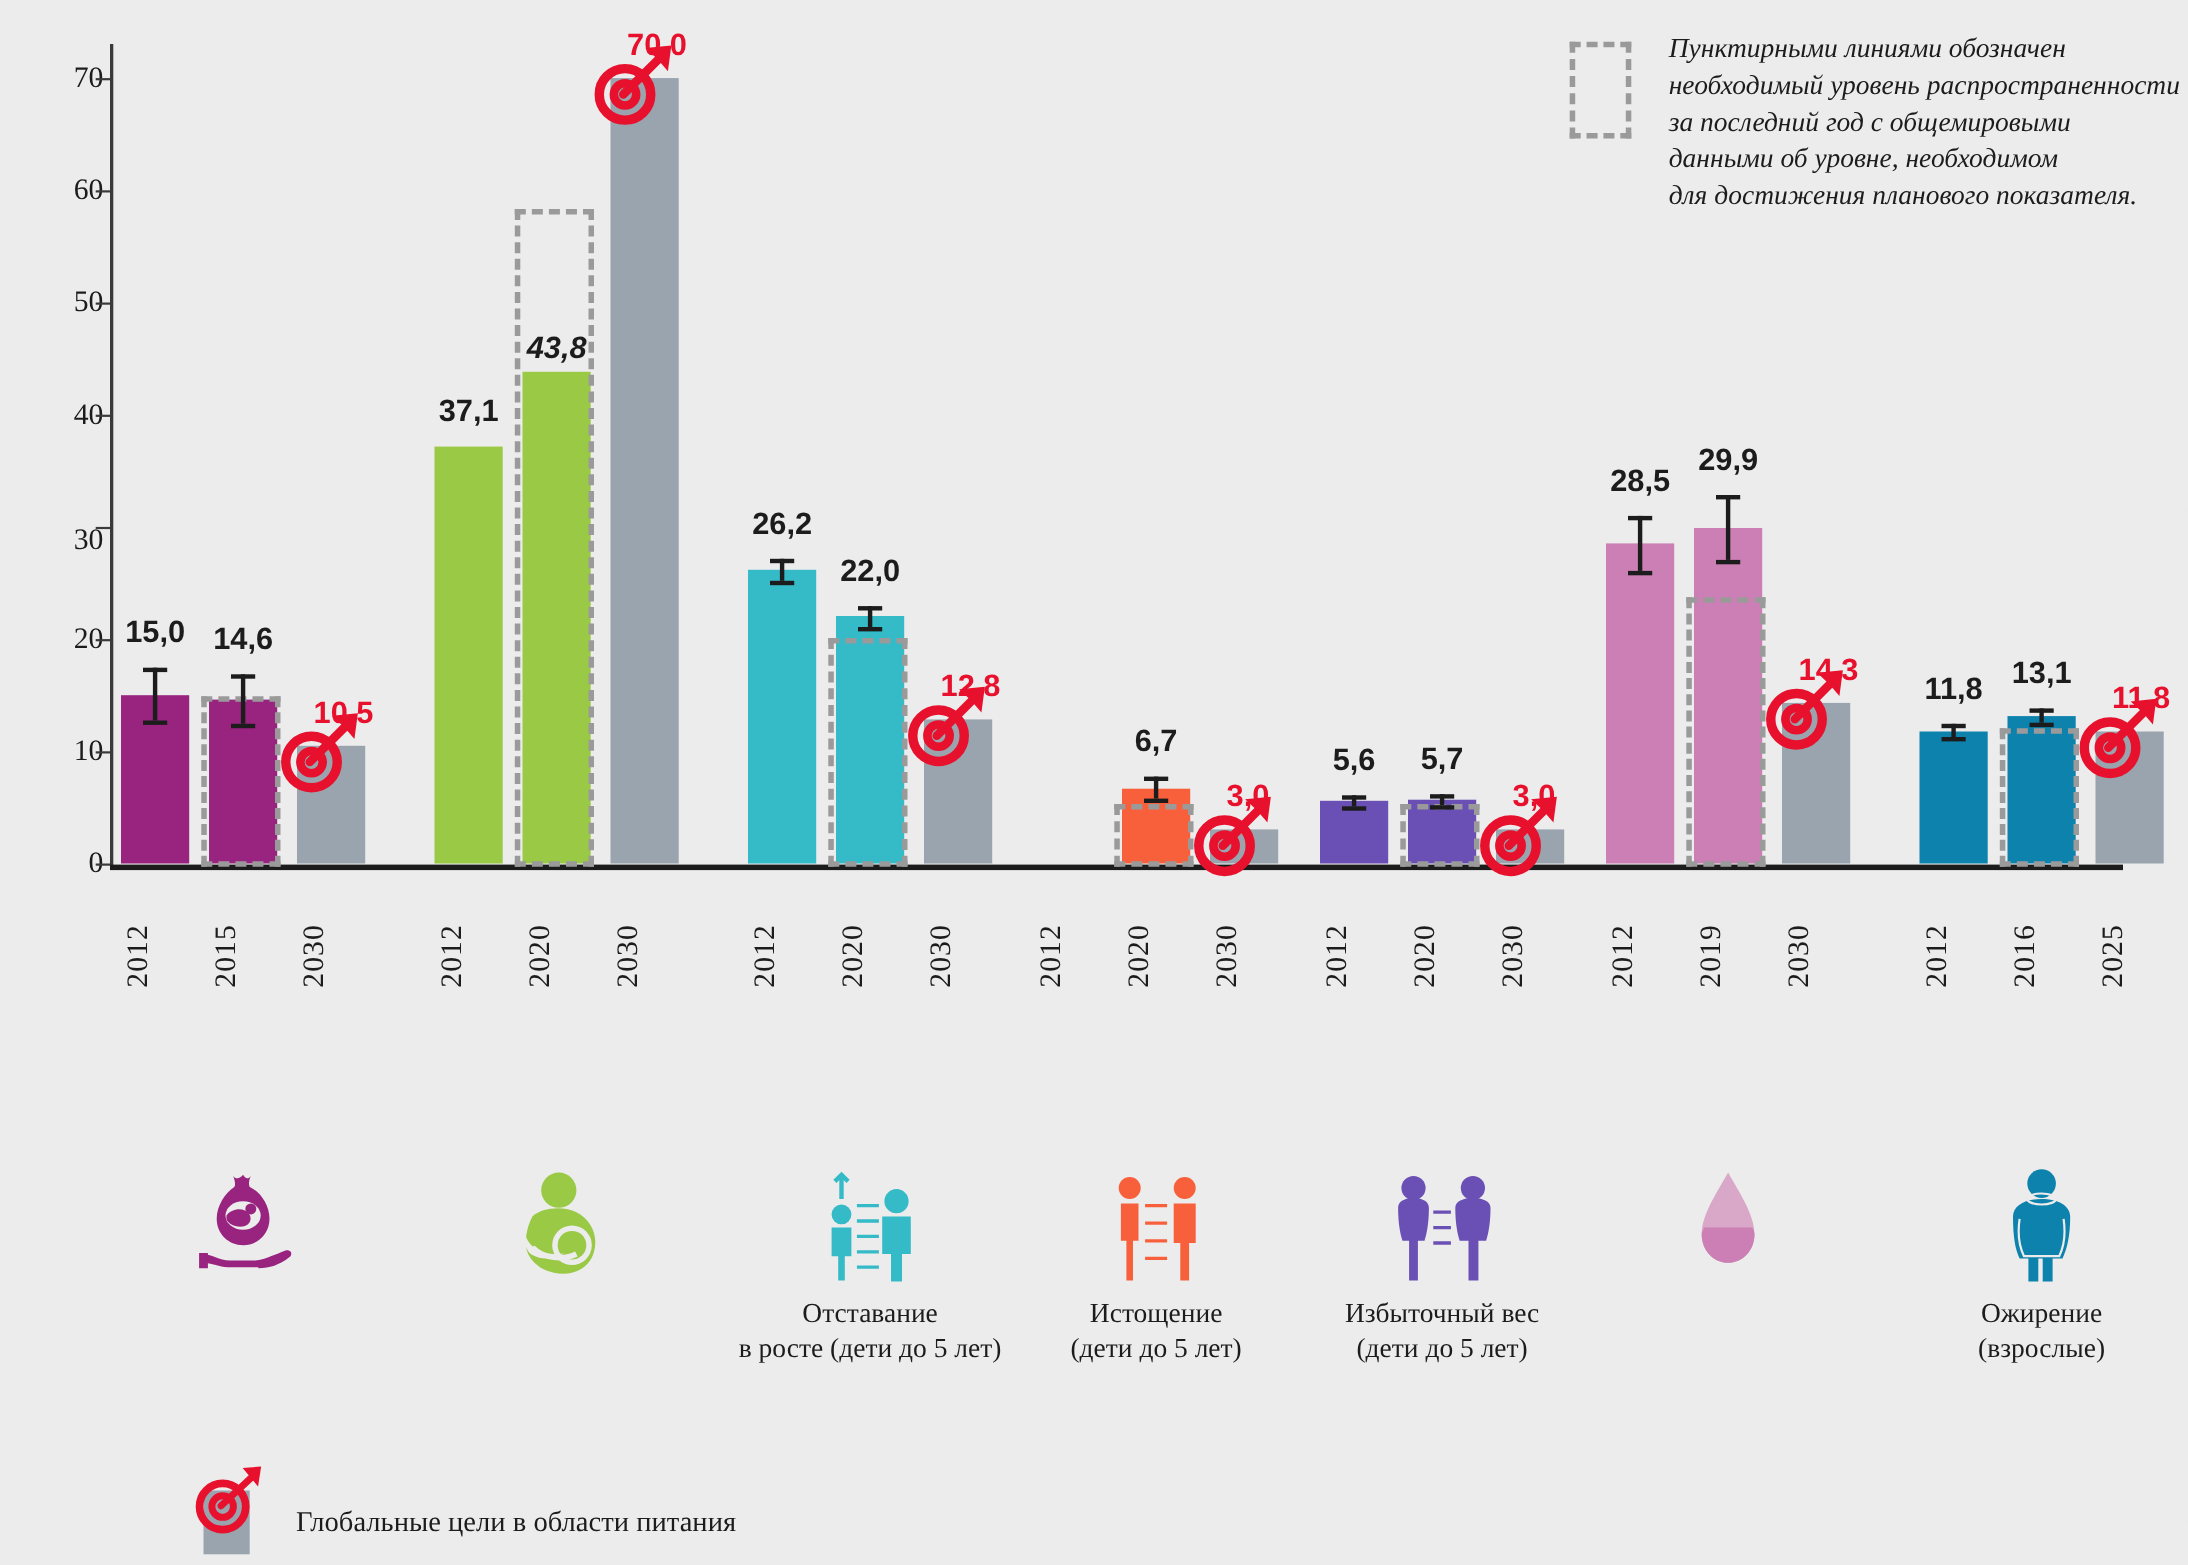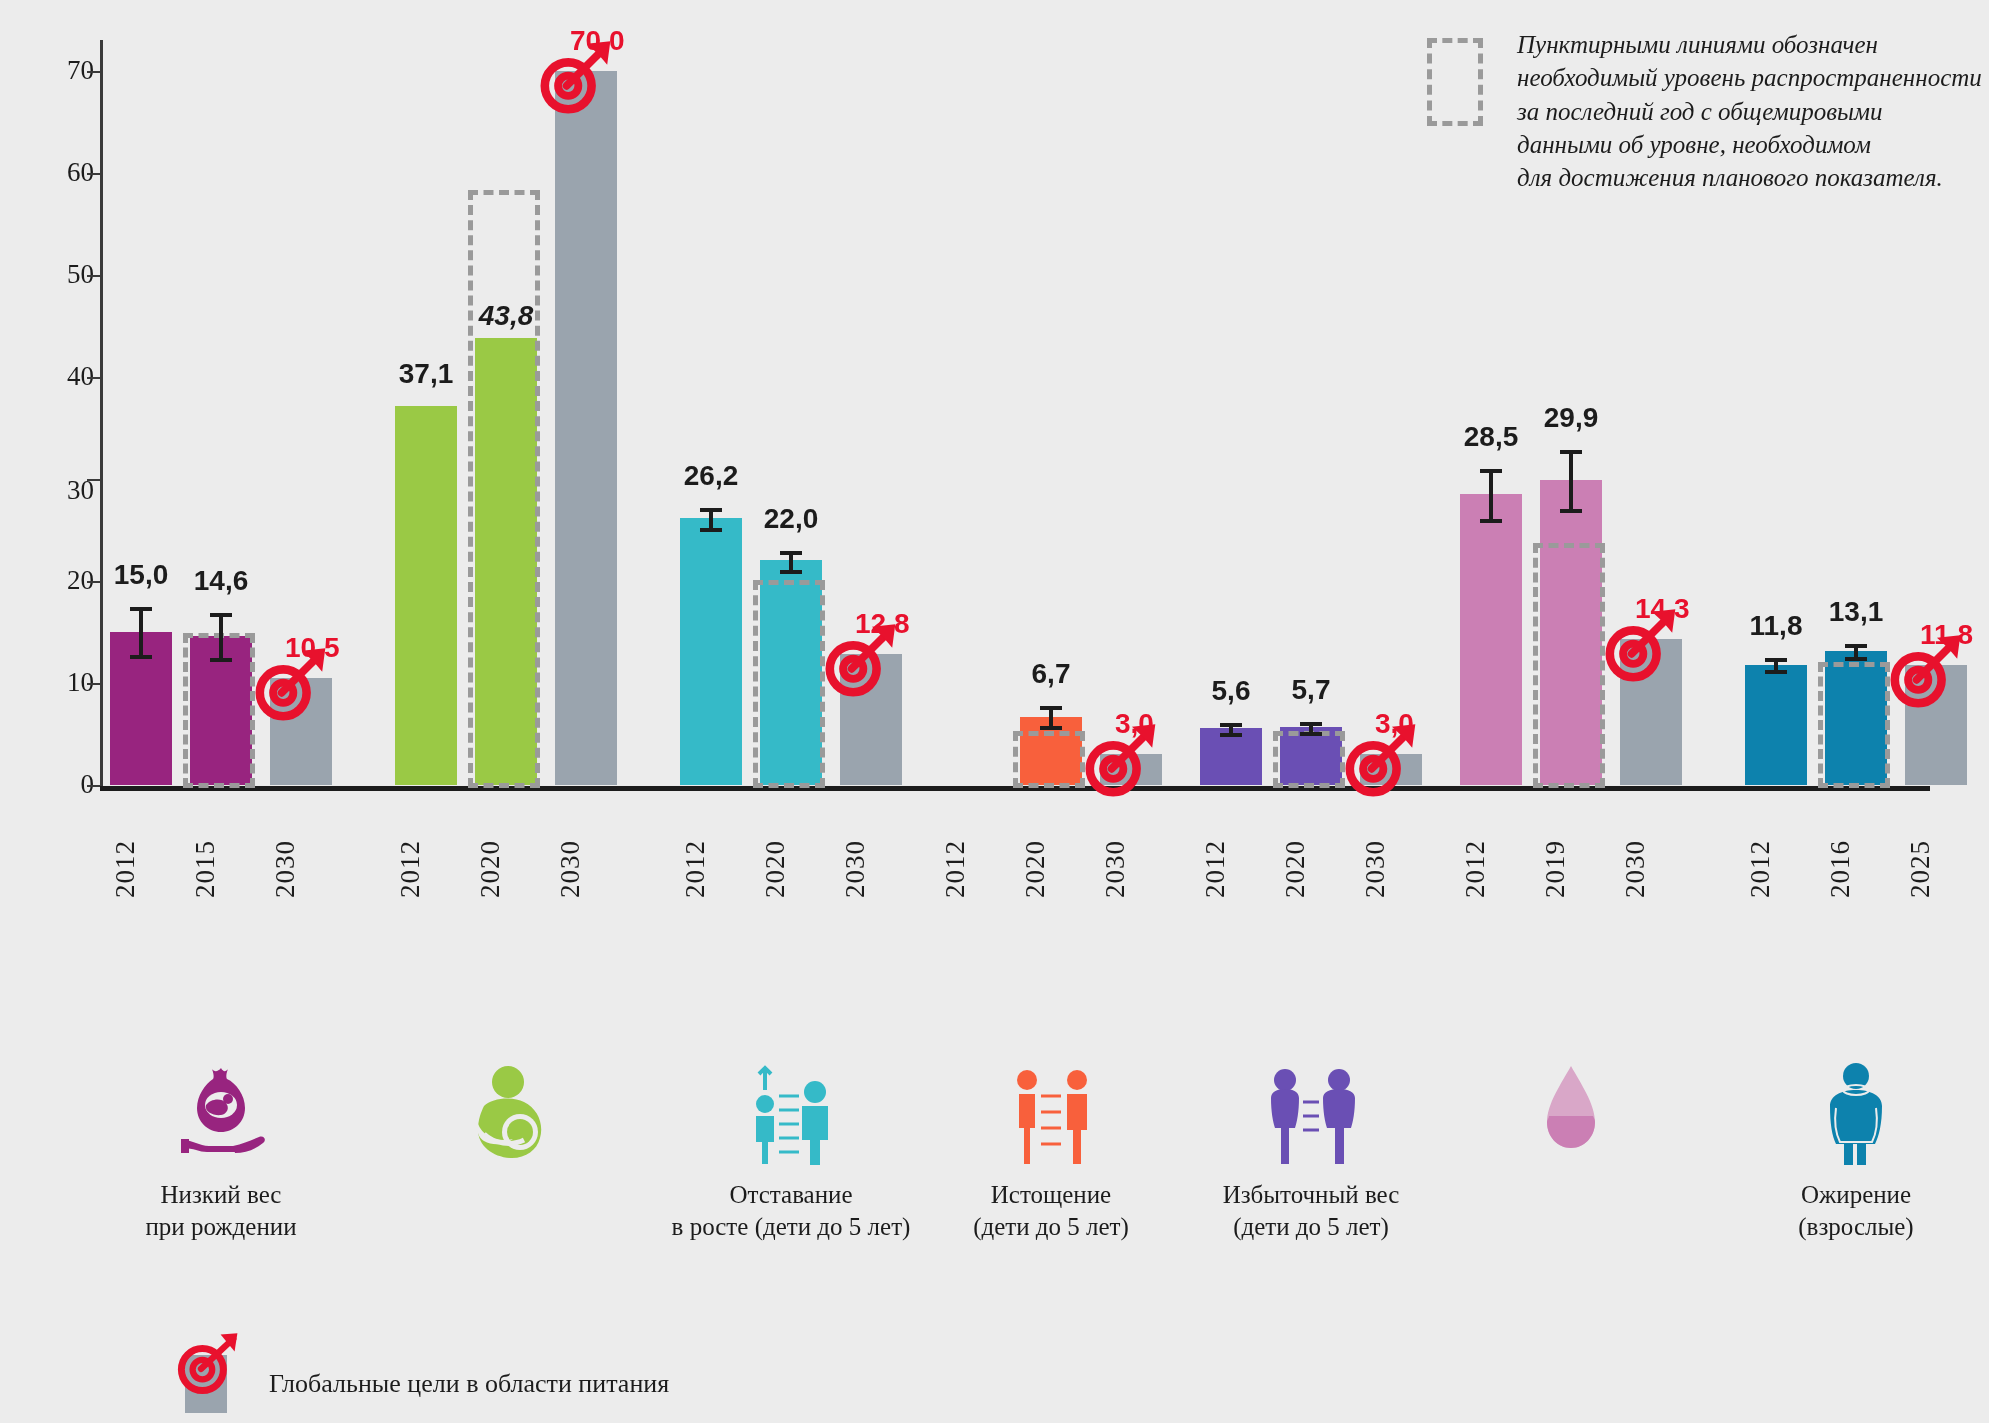--- a/index.html
+++ b/index.html
@@ -335,22 +335,20 @@
       <svg width="112" height="105" viewBox="0 0 112 105">
         <path d="M56 8c-3 4-7 4-9 1 3 8 1 10 1 10C40 24 32 36 32 48c0 14 11 24 24 24s24-10 24-24C80 35 71 23 62 19c0 0-2-3 1-10-2 3-5 3-7-1z" fill="#98247f"></path>
                <ellipse cx="56" cy="45" rx="16" ry="13" fill="#ececec"></ellipse>
                <circle cx="63" cy="39" r="5" fill="#98247f"></circle>
                <path d="M41 45c4-6 15-8 20-2 4 5 1 11-5 12-7 1-17-3-15-10z" fill="#98247f"></path>
                <path d="M18 80c10 0 16 6 26 6h24c5 0 8 3 8 6H42c-8 0-13-4-24-4z" fill="#98247f"></path>
                <path d="M16 79h8v14h-8z" fill="#98247f"></path>
                <path d="M68 86c10-2 18-6 26-9 5-2 8 3 4 6-9 7-18 10-28 10z" fill="#98247f"></path>
       </svg>
     </div>
-    <div class="catcap">Низкий вес
-при рождении</div>
   </div>
 <div class="cat" style="left: 356px; width: 300px;">
     <div class="caticon">
       <svg width="112" height="105" viewBox="0 0 112 105">
         <circle cx="58" cy="22" r="16" fill="#9ac945"></circle>
                <path d="M34 46c8-8 28-10 40-4 14 7 20 22 16 36-3 12-14 20-28 20-18 0-34-12-34-28 0-10 3-18 6-24z" fill="#9ac945"></path>
                <circle cx="70" cy="72" r="18" fill="#ececec"></circle>
                <circle cx="70" cy="72" r="13" fill="#9ac945"></circle>
                <path d="M28 64c4 10 14 16 26 16 3 0 6 0 9-1-8 6-20 7-29 2-5-3-8-10-6-17z" fill="#ececec"></path>
                <path d="M34 74c10 10 28 12 40 6" stroke="#ececec" stroke-width="5" fill="none"></path>

